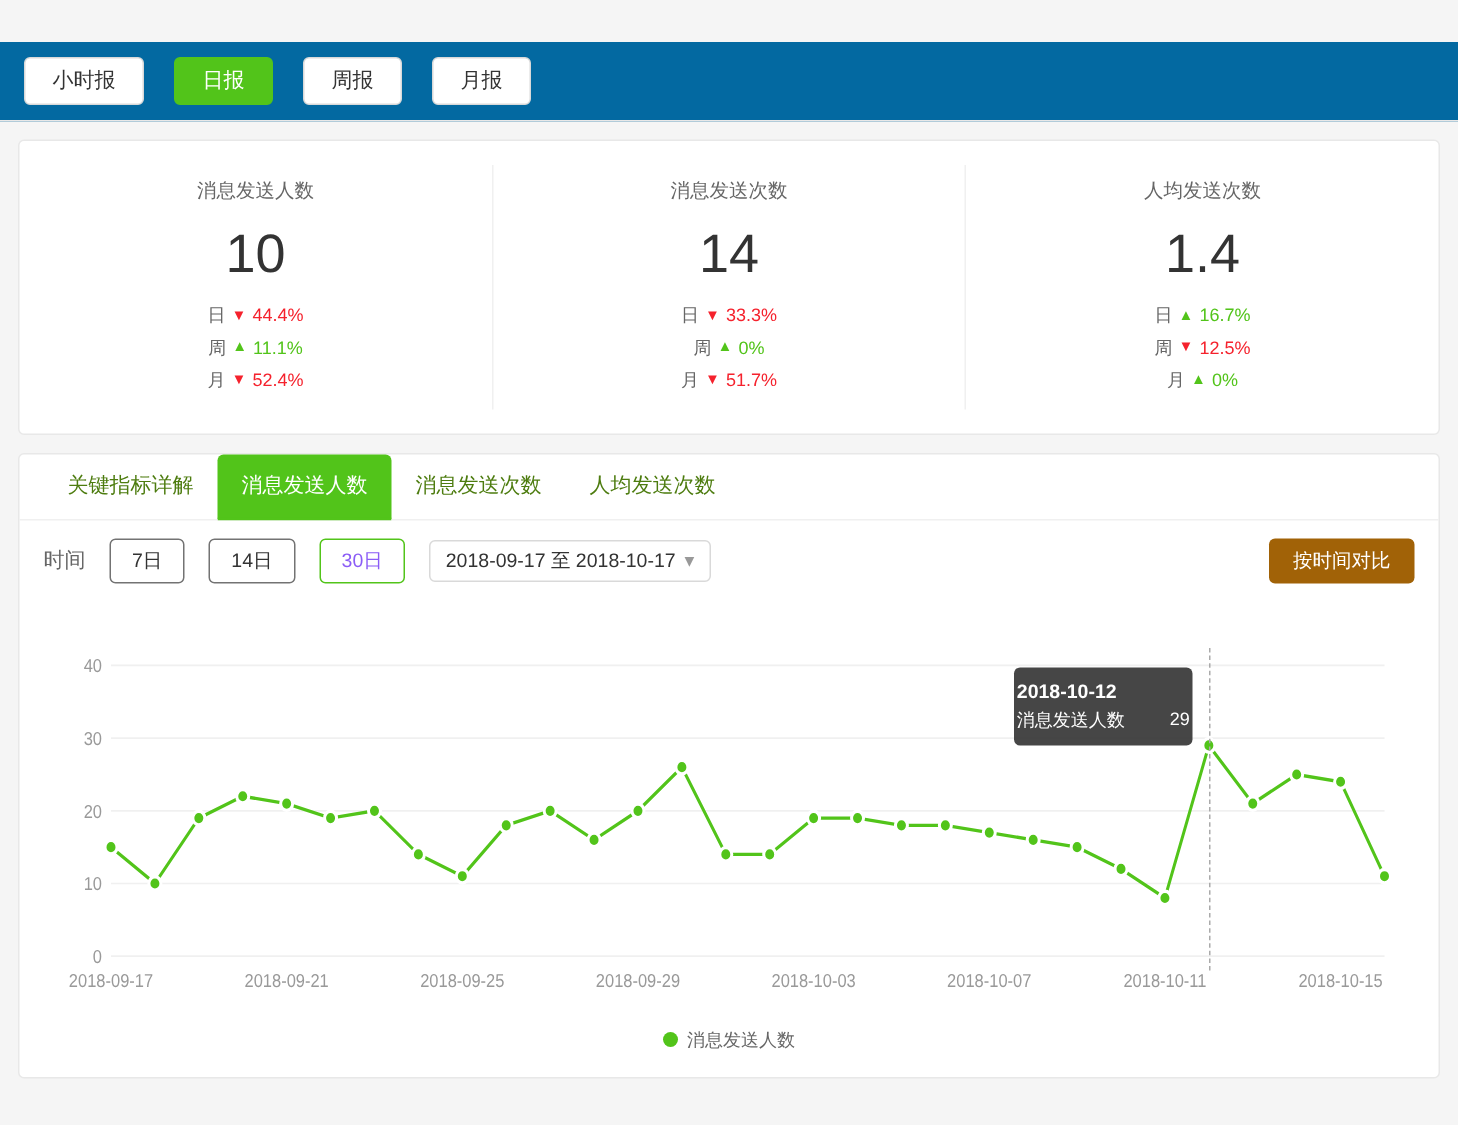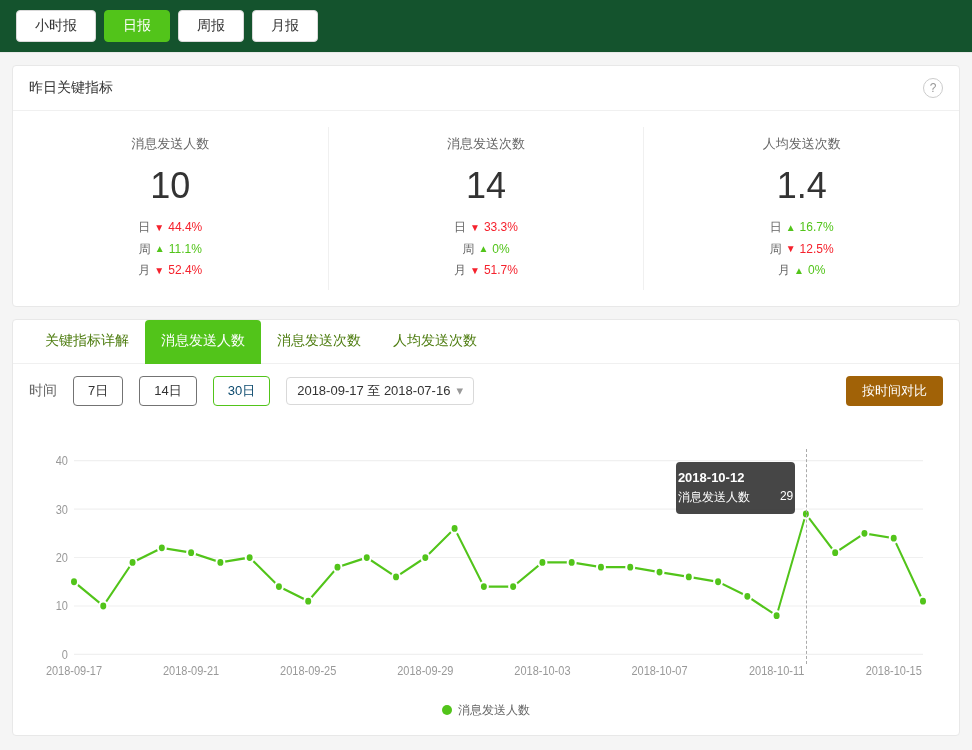--- a/index.html
+++ b/index.html
@@ -1,18 +1,18 @@
 <!DOCTYPE html>
 <html><head>
   <meta charset="utf-8">
   <style>
     * { box-sizing: border-box; margin: 0; padding: 0; }
     body { font-family: -apple-system, BlinkMacSystemFont, 'PingFang SC', 'Microsoft YaHei', sans-serif; background: #f5f5f5; font-size: 14px; color: #333; }
     
-    .top-bar { background: #14532d; padding: 10px 16px; display: flex; gap: 8px; border-bottom: 1px solid #e8e8e8; }
+    .top-bar { background: #0369a1; padding: 10px 16px; display: flex; gap: 20px; border-bottom: 1px solid #e8e8e8; margin-top: 28px; }
     .tab-btn { padding: 6px 18px; border: 1px solid #d9d9d9; border-radius: 4px; background: #fff; cursor: pointer; font-size: 14px; color: #333; }
     .tab-btn.active { background: #52c41a; color: #fff; border-color: #52c41a; }
     
     .section { background: #fff; margin: 12px; border-radius: 4px; border: 1px solid #e8e8e8; }
     
     .section-header { padding: 12px 16px; border-bottom: 1px solid #f0f0f0; display: flex; justify-content: space-between; align-items: center; }
     .section-title { font-size: 14px; color: #333; font-weight: 500; }
     .help-icon { width: 20px; height: 20px; border-radius: 50%; border: 1px solid #ccc; display: flex; align-items: center; justify-content: center; color: #999; font-size: 12px; cursor: pointer; }
     
     .metrics-grid { display: flex; padding: 16px 0; }
@@ -28,21 +28,21 @@
     .arrow-down { color: #f5222d; font-size: 10px; }
     
     .detail-section { margin-top: 0; }
     .detail-tabs { display: flex; padding: 0 16px; border-bottom: 1px solid #f0f0f0; gap: 0; }
     .detail-tab { padding: 12px 16px; cursor: pointer; font-size: 14px; color: #4d7c0f; border-bottom: 2px solid transparent; margin-bottom: -1px; }
     .detail-tab.active { background: #52c41a; color: #fff; border-radius: 4px 4px 0 0; border-bottom-color: #52c41a; }
     
     .filter-bar { display: flex; align-items: center; padding: 12px 16px; gap: 16px; }
     .filter-label { color: #666; font-size: 14px; }
     .period-btn { padding: 5px 14px; border: 1px solid #737373; border-radius: 4px; background: #fff; cursor: pointer; font-size: 13px; color: #333; }
-    .period-btn.active { border-color: #52c41a; color: #0c4a6e; }
+    .period-btn.active { border-color: #52c41a; color: #8b5cf6; }
     .date-range { display: flex; align-items: center; border: 1px solid #d9d9d9; border-radius: 4px; padding: 4px 10px; font-size: 13px; gap: 6px; cursor: pointer; }
     .compare-btn { margin-left: auto; padding: 6px 16px; background: #a16207; color: #fff; border: none; border-radius: 4px; cursor: pointer; font-size: 13px; }
     
     .chart-section { padding: 16px; }
     .chart-title { font-size: 13px; color: #333; margin-bottom: 16px; font-weight: 500; }
     .chart-title::before { content: ""; display: inline-block; width: 3px; height: 14px; background: #52c41a; margin-right: 6px; vertical-align: middle; }
     
     .chart-container { position: relative; width: 100%; height: 260px; }
     
     .chart-legend { display: flex; justify-content: center; gap: 16px; margin-top: 8px; }
@@ -60,24 +60,20 @@
 <body>
 
 <div class="top-bar">
   <button class="tab-btn">小时报</button>
   <button class="tab-btn active">日报</button>
   <button class="tab-btn">周报</button>
   <button class="tab-btn">月报</button>
 </div>
 
 <div class="section">
-  <div class="section-header">
-    <span class="section-title">昨日关键指标</span>
-    <div class="help-icon">?</div>
-  </div>
   <div class="metrics-grid">
     <div class="metric-item">
       <div class="metric-label">消息发送人数</div>
       <div class="metric-value">10</div>
       <div class="metric-stats">
         <div class="stat-row">
             <span>日</span>
             <span class="arrow-down">▼</span>
             <span class="down">44.4%</span>
           </div>
@@ -145,21 +141,21 @@
     <div class="detail-tab">消息发送次数</div>
     <div class="detail-tab">人均发送次数</div>
   </div>
 
   <div class="filter-bar">
     <span class="filter-label">时间</span>
     <button class="period-btn">7日</button>
     <button class="period-btn">14日</button>
     <button class="period-btn active">30日</button>
     <div class="date-range">
-      <span>2018-09-17 至 2018-07-16</span>
+      <span>2018-09-17 至 2018-10-17</span>
       <span style="color:#999;">▾</span>
     </div>
     <button class="compare-btn">按时间对比</button>
   </div>
 
   <div class="chart-section">
     <div class="chart-container" id="chartContainer">
       
       <div class="tooltip-box" id="tooltipBox" style="left: 646.897px; top: 28px;">
         <div class="tooltip-date">2018-10-12</div>

